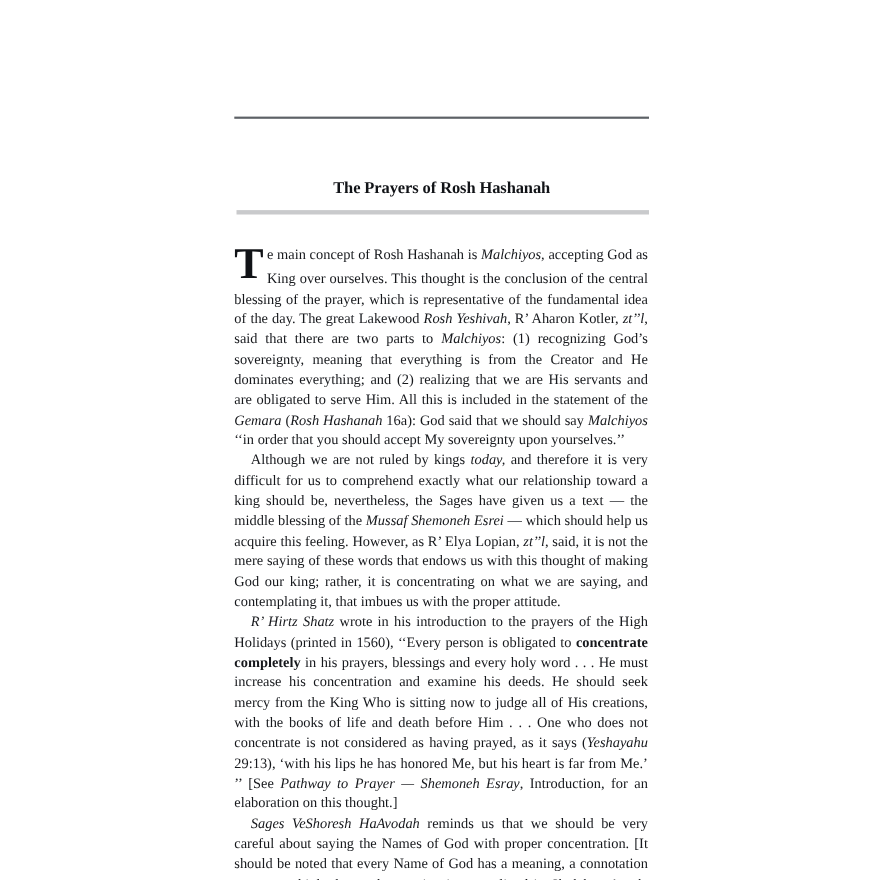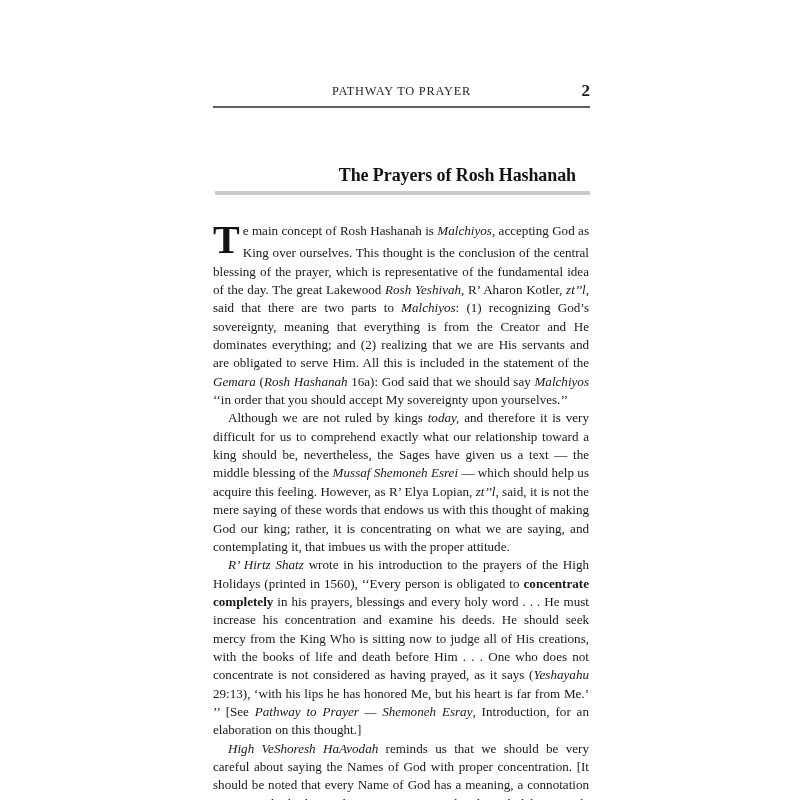--- a/index.html
+++ b/index.html
@@ -57,27 +57,27 @@
     left: 213px;
     top: 106px;
     width: 377px;
     height: 1.6px;
     background: #5d6166;
   }
 
   
   .chapter-title {
     position: absolute;
-    left: 199px;
+    left: 213px;
     top: 153px;
     width: 377px;
-    text-align: right;
+    text-align: center;
     font-family: "Liberation Serif", "DejaVu Serif", serif;
     font-weight: bold;
-    font-size: 18px;
+    font-size: 15px;
     letter-spacing: -0.1px;
     color: #111317;
     white-space: nowrap;
   }
   .title-rule {
     position: absolute;
     left: 215px;
     top: 191px;
     width: 375px;
     height: 4px;
@@ -127,31 +127,27 @@
   }
   b, strong {
     font-weight: bold;
   }
 </style>
 </head>
 <body>
 
 <div class="page">
 
-  <div class="running-head">
-    <div class="running-head-title">PATHWAY TO PRAYER</div>
-    <div class="running-head-folio">2</div>
-  </div>
 
   <div class="head-rule"></div>
 
   <h1 class="chapter-title">The Prayers of Rosh Hashanah</h1>
 
   <div class="title-rule"></div>
 
   <div class="body-col">
       <p class="para opening"><span class="dropcap">T</span><span>he main concept of Rosh Hashanah is </span><i>Malchiyos,</i><span> accepting God as King over ourselves. This thought is the conclusion of the central blessing of the prayer, which is representative of the fundamental idea of the day. The great Lakewood </span><i>Rosh Yeshivah</i><span>, R’ Aharon Kotler, </span><i>zt’’l</i><span>, said that there are two parts to </span><i>Malchiyos</i><span>: (1) recognizing God’s sovereignty, meaning that everything is from the Creator and He dominates everything; and (2) realizing that we are His servants and are obligated to serve Him. All this is included in the statement of the </span><i>Gemara</i><span> (</span><i>Rosh Hashanah</i><span> 16a): God said that we should say </span><i>Malchiyos</i><span> ‘‘in order that you should accept My sovereignty upon yourselves.’’</span></p>
       <p class="para"><span>Although we are not ruled by kings </span><i>today,</i><span> and therefore it is very difficult for us to comprehend exactly what our relationship toward a king should be, nevertheless, the Sages have given us a text — the middle blessing of the </span><i>Mussaf Shemoneh Esrei</i><span> — which should help us acquire this feeling. However, as R’ Elya Lopian, </span><i>zt’’l</i><span>, said, it is not the mere saying of these words that endows us with this thought of making God our king; rather, it is concentrating on what we are saying, and contemplating it, that imbues us with the proper attitude.</span></p>
       <p class="para"><i>R’ Hirtz Shatz</i><span> wrote in his introduction to the prayers of the High Holidays (printed in 1560), ‘‘Every person is obligated to </span><b>concentrate completely</b><span> in his prayers, blessings and every holy word . . . He must increase his concentration and examine his deeds. He should seek mercy from the King Who is sitting now to judge all of His creations, with the books of life and death before Him . . . One who does not concentrate is not considered as having prayed, as it says (</span><i>Yeshayahu</i><span> 29:13), ‘with his lips he has honored Me, but his heart is far from Me.’ ’’ [See </span><i>Pathway to Prayer — Shemoneh Esray</i><span>, Introduction, for an elaboration on this thought.]</span></p>
-      <p class="para"><i>High VeShoresh HaAvodah</i><span> reminds us that we should be very careful about saying the Names of God with proper concentration. [It should be noted that every Name of God has a meaning, a connotation one must think about when saying it, as outlined in </span><i>Shulchan Aruch, Orach Chaim</i></p>
+      <p class="para"><i>Sages VeShoresh HaAvodah</i><span> reminds us that we should be very careful about saying the Names of God with proper concentration. [It should be noted that every Name of God has a meaning, a connotation one must think about when saying it, as outlined in </span><i>Shulchan Aruch, Orach Chaim</i></p>
     </div>
 
 </div>
 
 </body></html>

